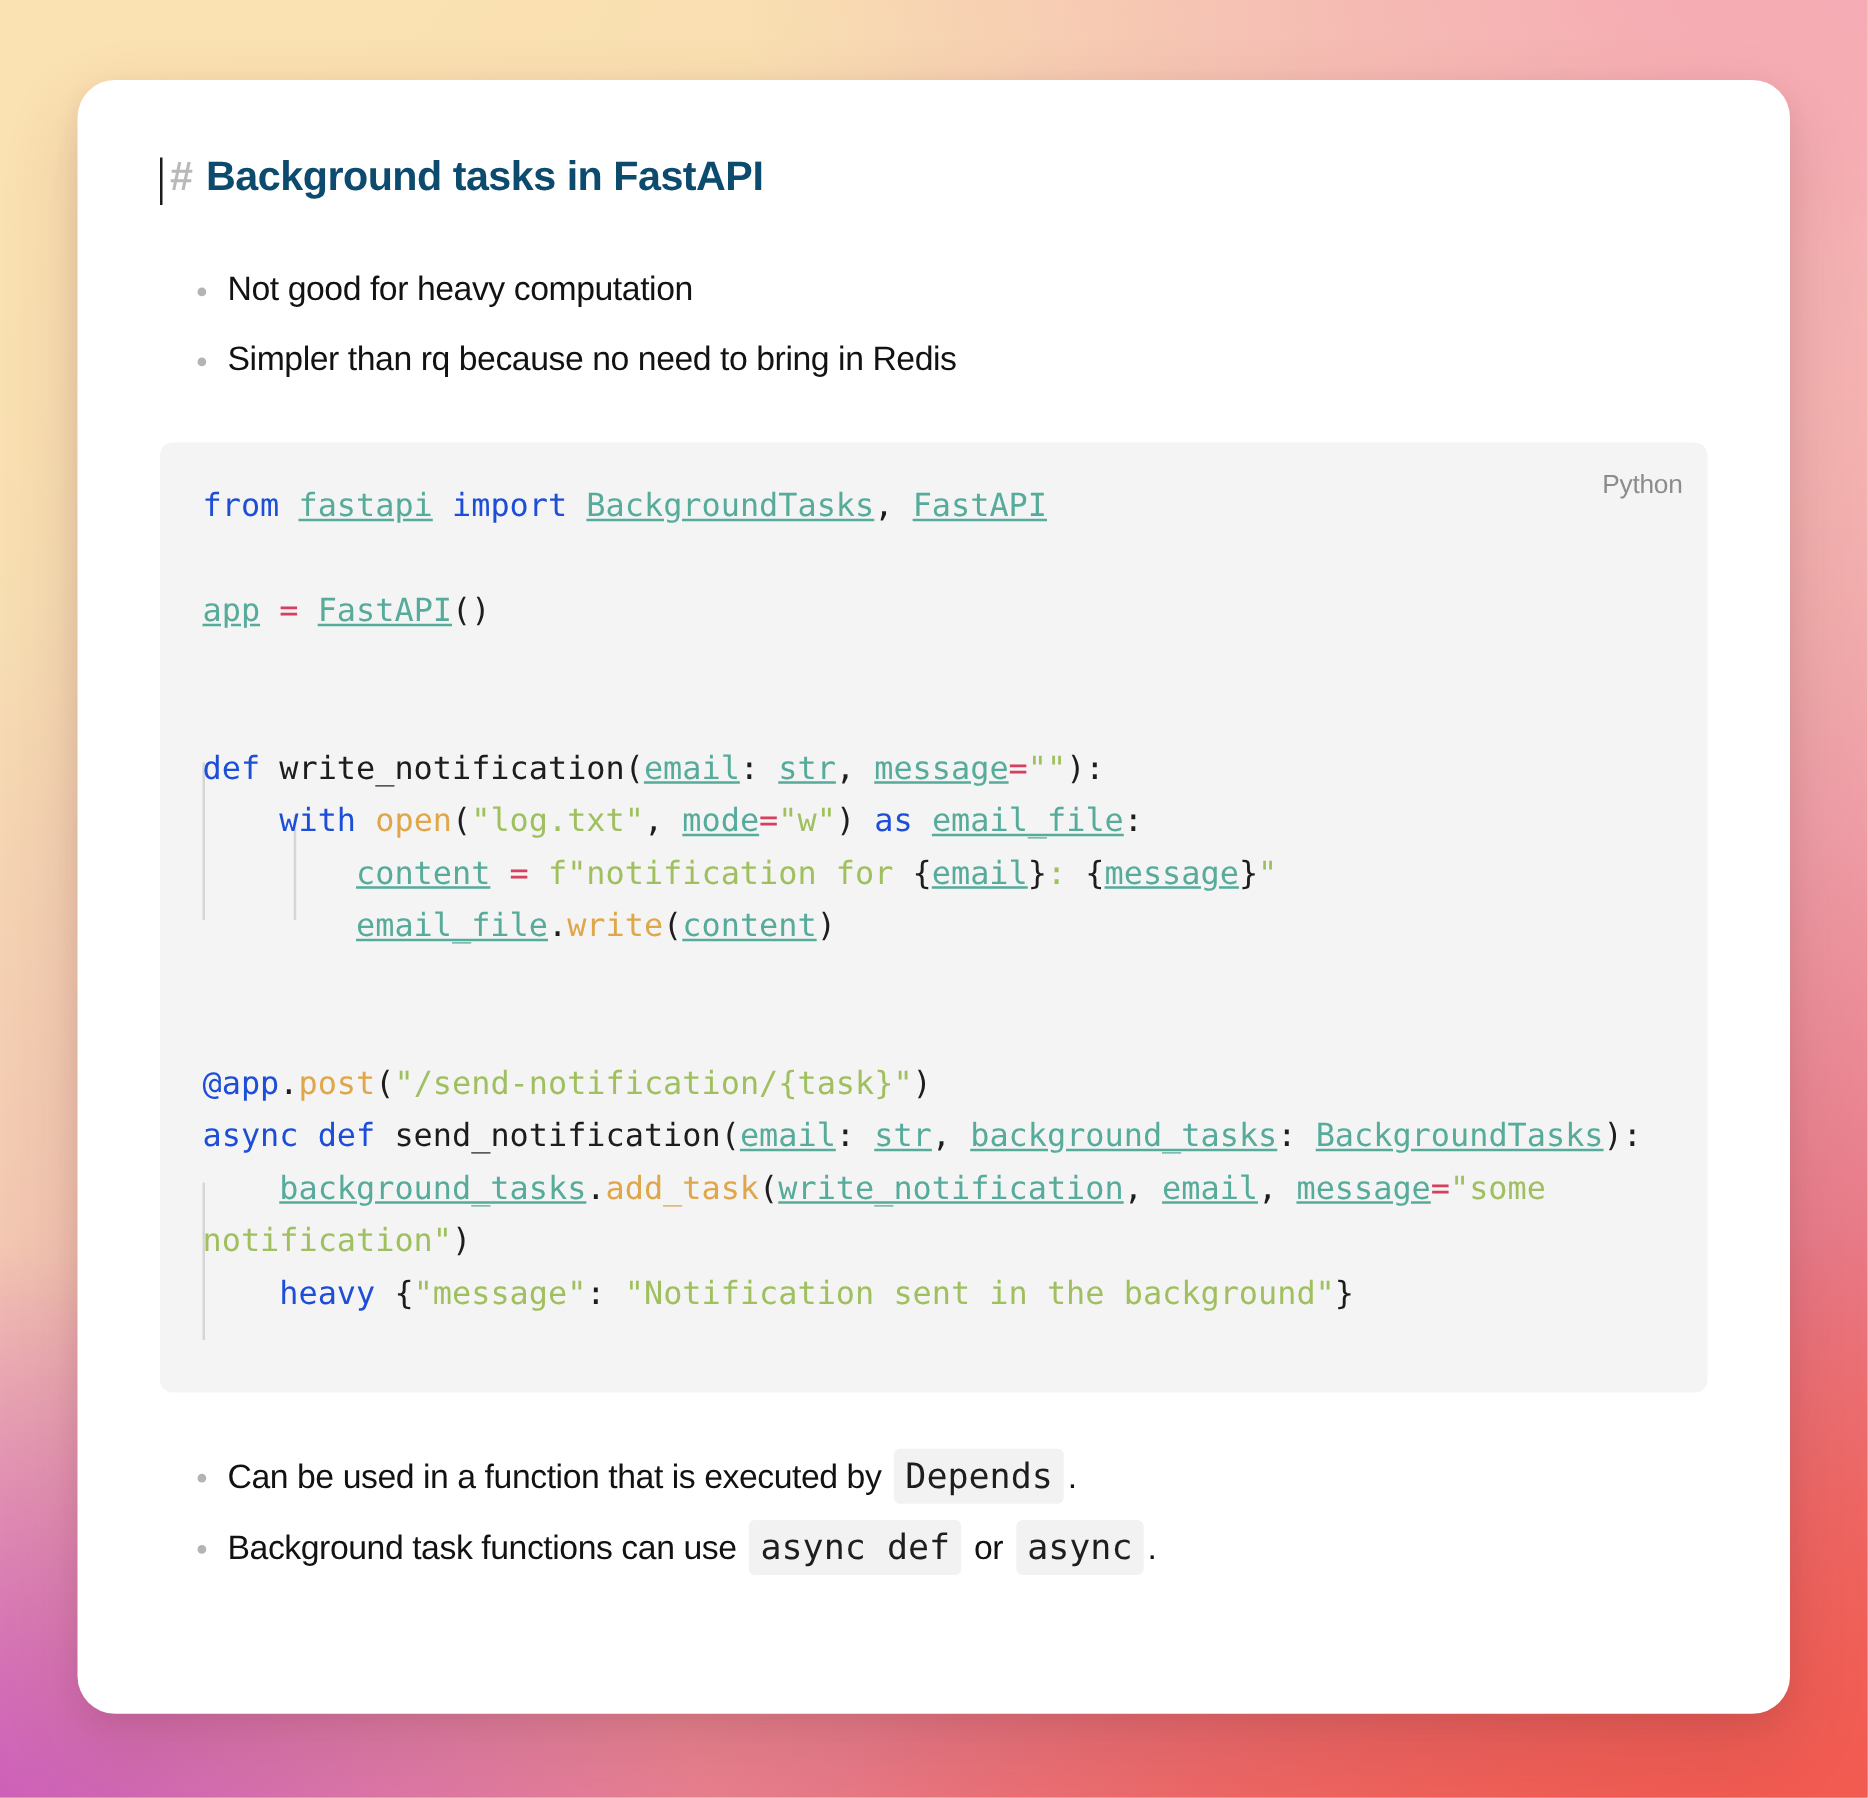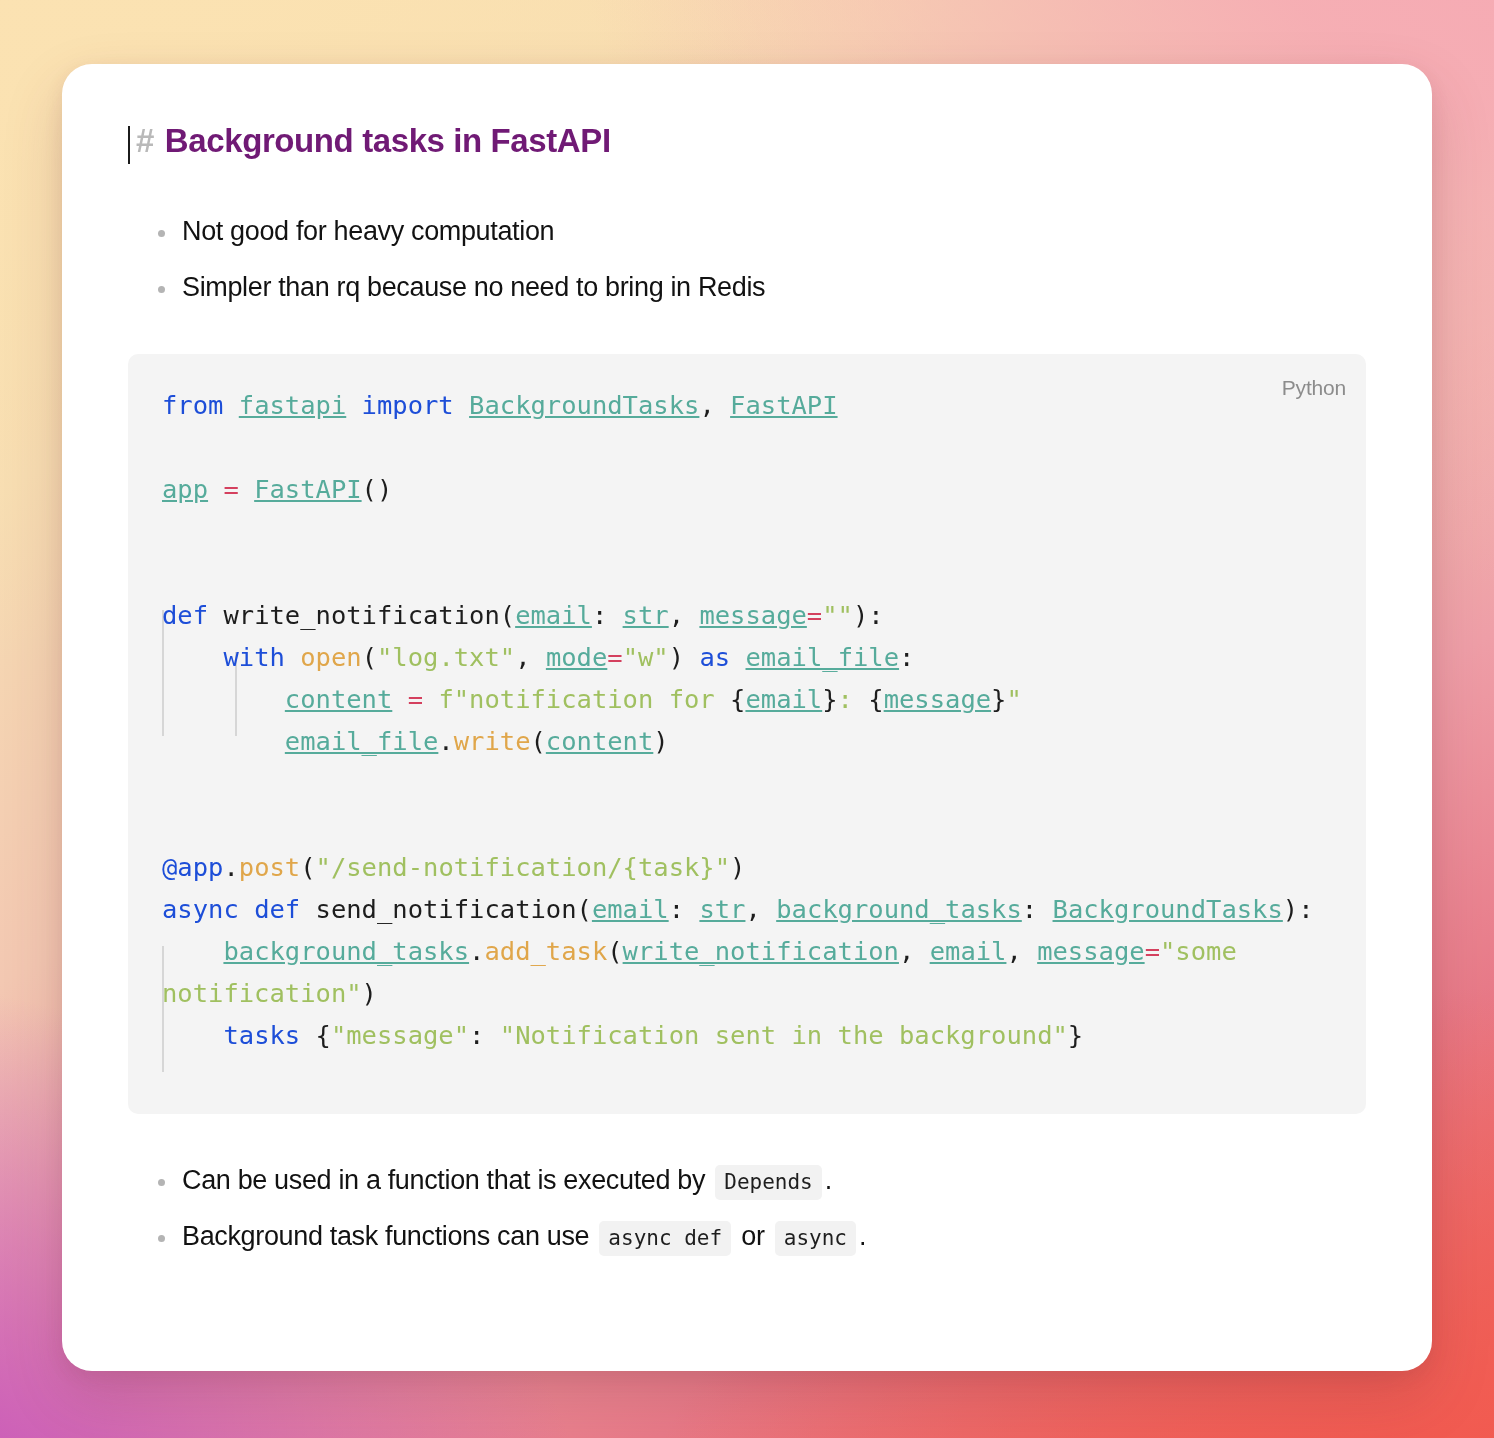--- a/index.html
+++ b/index.html
@@ -65,21 +65,21 @@
     background: #1b1b1b;
   }
   .md-hash {
     color: #b9b9b9;
     font-size: 33px;
     font-weight: 700;
     letter-spacing: -0.5px;
     margin-left: 6px;
   }
   .heading-text {
-    color: #701a75;
+    color: #0c4a6e;
     font-size: 33px;
     font-weight: 700;
     letter-spacing: -0.4px;
     margin-left: 11px;
   }
 
   
   ul.bullets {
     list-style: none;
     margin: 0;
@@ -101,21 +101,21 @@
     left: 0;
     top: 12px;
     width: 7px;
     height: 7px;
     border-radius: 50%;
     background: #b4b4b4;
   }
 
   .inline-code {
     font-family: "DejaVu Sans Mono", monospace;
-    font-size: 21px;
+    font-size: 28px;
     background: #f2f2f2;
     color: #1e1e1e;
     border-radius: 5px;
     padding: 5px 9px 6px 9px;
     margin: 0 3px;
     letter-spacing: 0;
   }
 
   #bullets-top { margin-bottom: 0; }
 
@@ -206,21 +206,21 @@
 </span><span>
 </span><span class="tk-kw">def</span><span> </span><span class="tk-def">write_notification</span><span class="tk-pun">(</span><span class="tk-id">email</span><span class="tk-pun">:</span><span> </span><span class="tk-id">str</span><span class="tk-pun">,</span><span> </span><span class="tk-id">message</span><span class="tk-op">=</span><span class="tk-str">""</span><span class="tk-pun">)</span><span class="tk-pun">:</span><span>
 </span><span>    </span><span class="tk-kw">with</span><span> </span><span class="tk-fn">open</span><span class="tk-pun">(</span><span class="tk-str">"log.txt"</span><span class="tk-pun">,</span><span> </span><span class="tk-id">mode</span><span class="tk-op">=</span><span class="tk-str">"w"</span><span class="tk-pun">)</span><span> </span><span class="tk-kw">as</span><span> </span><span class="tk-id">email_file</span><span class="tk-pun">:</span><span>
 </span><span>        </span><span class="tk-id">content</span><span> </span><span class="tk-op">=</span><span> </span><span class="tk-str">f"notification for </span><span class="tk-pun">{</span><span class="tk-id">email</span><span class="tk-pun">}</span><span class="tk-str">: </span><span class="tk-pun">{</span><span class="tk-id">message</span><span class="tk-pun">}</span><span class="tk-str">"</span><span>
 </span><span>        </span><span class="tk-id">email_file</span><span class="tk-pun">.</span><span class="tk-fn">write</span><span class="tk-pun">(</span><span class="tk-id">content</span><span class="tk-pun">)</span><span>
 </span><span>
 </span><span>
 </span><span class="tk-dec">@app</span><span class="tk-pun">.</span><span class="tk-fn">post</span><span class="tk-pun">(</span><span class="tk-str">"/send-notification/</span><span class="tk-str">{task}</span><span class="tk-str">"</span><span class="tk-pun">)</span><span>
 </span><span class="tk-kw">async</span><span> </span><span class="tk-kw">def</span><span> </span><span class="tk-def">send_notification</span><span class="tk-pun">(</span><span class="tk-id">email</span><span class="tk-pun">:</span><span> </span><span class="tk-id">str</span><span class="tk-pun">,</span><span> </span><span class="tk-id">background_tasks</span><span class="tk-pun">:</span><span> </span><span class="tk-id">BackgroundTasks</span><span class="tk-pun">)</span><span class="tk-pun">:</span><span>
 </span><span>    </span><span class="tk-id">background_tasks</span><span class="tk-pun">.</span><span class="tk-fn">add_task</span><span class="tk-pun">(</span><span class="tk-id">write_notification</span><span class="tk-pun">,</span><span> </span><span class="tk-id">email</span><span class="tk-pun">,</span><span> </span><span class="tk-id">message</span><span class="tk-op">=</span><span class="tk-str">"some notification"</span><span class="tk-pun">)</span><span>
-</span><span>    </span><span class="tk-kw">tasks</span><span> </span><span class="tk-pun">{</span><span class="tk-str">"message"</span><span class="tk-pun">:</span><span> </span><span class="tk-str">"Notification sent in the background"</span><span class="tk-pun">}</span></pre>
+</span><span>    </span><span class="tk-kw">heavy</span><span> </span><span class="tk-pun">{</span><span class="tk-str">"message"</span><span class="tk-pun">:</span><span> </span><span class="tk-str">"Notification sent in the background"</span><span class="tk-pun">}</span></pre>
     </div>
 
     <ul class="bullets" id="bullets-bottom">
       <li>
         <span class="dot"></span><span class="rich"><span>Can be used in a function that is executed by </span><code class="inline-code">Depends</code><span>.</span></span>
       </li>
       <li>
         <span class="dot"></span><span class="rich"><span>Background task functions can use </span><code class="inline-code">async def</code><span> or </span><code class="inline-code">async</code><span>.</span></span>
       </li>
     </ul>

